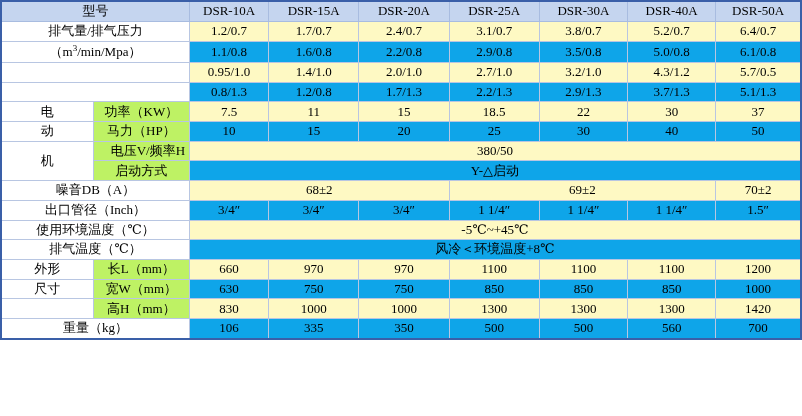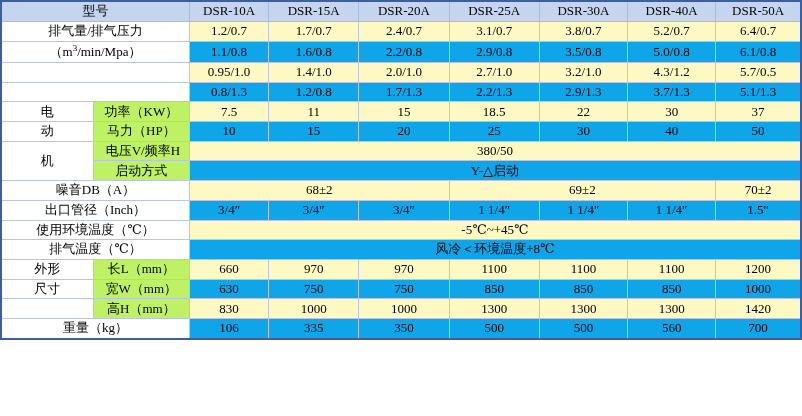--- a/index.html
+++ b/index.html
@@ -148,21 +148,21 @@
       <td class="zebra">15</td>
       <td class="zebra">20</td>
       <td class="zebra">25</td>
       <td class="zebra">30</td>
       <td class="zebra">40</td>
       <td class="zebra">50</td>
     </tr>
 
     <tr>
       <td class="lbl" rowspan="2">机</td>
-      <td class="lbl-c" style="text-align:center;padding-left:5px">电压V/频率H</td>
+      <td class="lbl-c" style="text-align:left;padding-left:17px">电压V/频率H</td>
       <td class="plain" colspan="7">380/50</td>
     </tr>
 
     <tr>
       <td class="lbl-c">启动方式</td>
       <td class="zebra" colspan="7">Y-△启动</td>
     </tr>
 
     <tr>
       <td class="lbl" colspan="2">噪音DB（A）</td>

